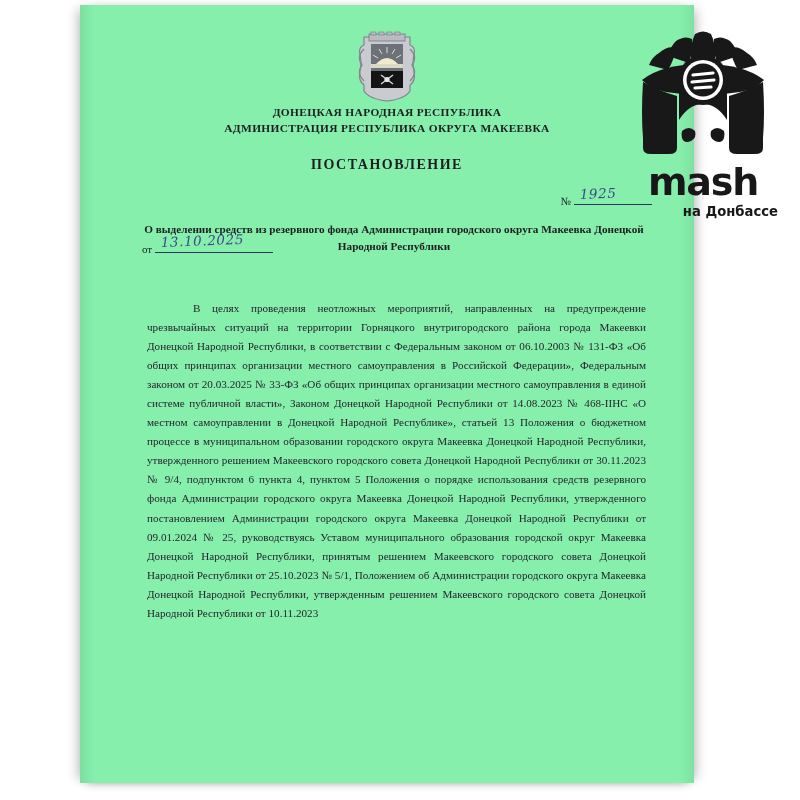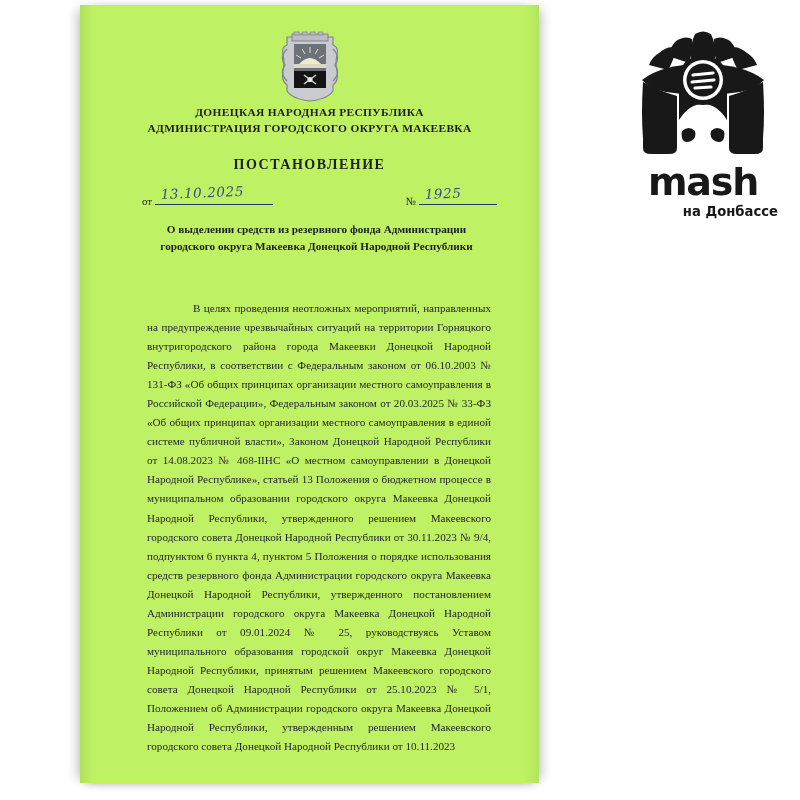--- a/index.html
+++ b/index.html
@@ -14,23 +14,23 @@
     background: #ffffff;
     overflow: hidden;
     font-family: "Liberation Serif", "DejaVu Serif", serif;
   }
 
   
   #page {
     position: absolute;
     left: 80px;
     top: 5px;
-    width: 459px;
+    width: 614px;
     height: 778px;
-    background: #bef264;
+    background: #86efac;
     box-shadow: -7px 0 10px -4px rgba(0,0,0,0.22),
                  7px 0 10px -4px rgba(0,0,0,0.22),
                  0 6px 9px -5px rgba(0,0,0,0.18);
     text-decoration: underline;
   }
   
   #page:before, #page:after {
     content: "";
     position: absolute;
     top: 0; bottom: 0;
@@ -85,21 +85,21 @@
     left: 62px;
     right: 42px;
     height: 22px;
   }
   .meta-group {
     position: absolute;
     display: flex;
     align-items: baseline;
     white-space: nowrap;
   }
-  #meta-date  { left: 0; }
+  #meta-date  { left: 0; margin-top: 48px; }
   #meta-num   { right: 0; }
   .meta-label {
     font-size: 11px;
     color: #20202a;
     font-family: "Liberation Serif", "DejaVu Serif", serif;
   }
   .meta-rule {
     position: relative;
     display: inline-block;
     border-bottom: 1px solid #2b3560;
@@ -221,21 +221,21 @@
             <line x1="37" y1="44" x2="25" y2="53"></line>
           </g>
           <circle cx="31" cy="48.5" r="2.6" fill="#e6e6e6"></circle>
 
           <path d="M8 18 Q0 26 6 34 Q0 42 8 50" fill="none" stroke="#83868e" stroke-width="1.3"></path>
           <path d="M54 18 Q62 26 56 34 Q62 42 54 50" fill="none" stroke="#83868e" stroke-width="1.3"></path>
         </svg>
       </div>
 
       <div class="hdr" id="hdr-line1">ДОНЕЦКАЯ НАРОДНАЯ РЕСПУБЛИКА</div>
-      <div class="hdr" id="hdr-line2">АДМИНИСТРАЦИЯ ГОРОДСКОГО ОКРУГА МАКЕЕВКА</div>
+      <div class="hdr" id="hdr-line2">АДМИНИСТРАЦИЯ РЕСПУБЛИКА ОКРУГА МАКЕЕВКА</div>
       <div class="hdr" id="doc-kind">ПОСТАНОВЛЕНИЕ</div>
 
       <div id="meta-row">
         <div class="meta-group" id="meta-date">
           <span class="meta-label">от</span>
           <span class="meta-rule">
             <span class="handwriting">13.10.2025</span>
           </span>
         </div>
         <div class="meta-group" id="meta-num">

